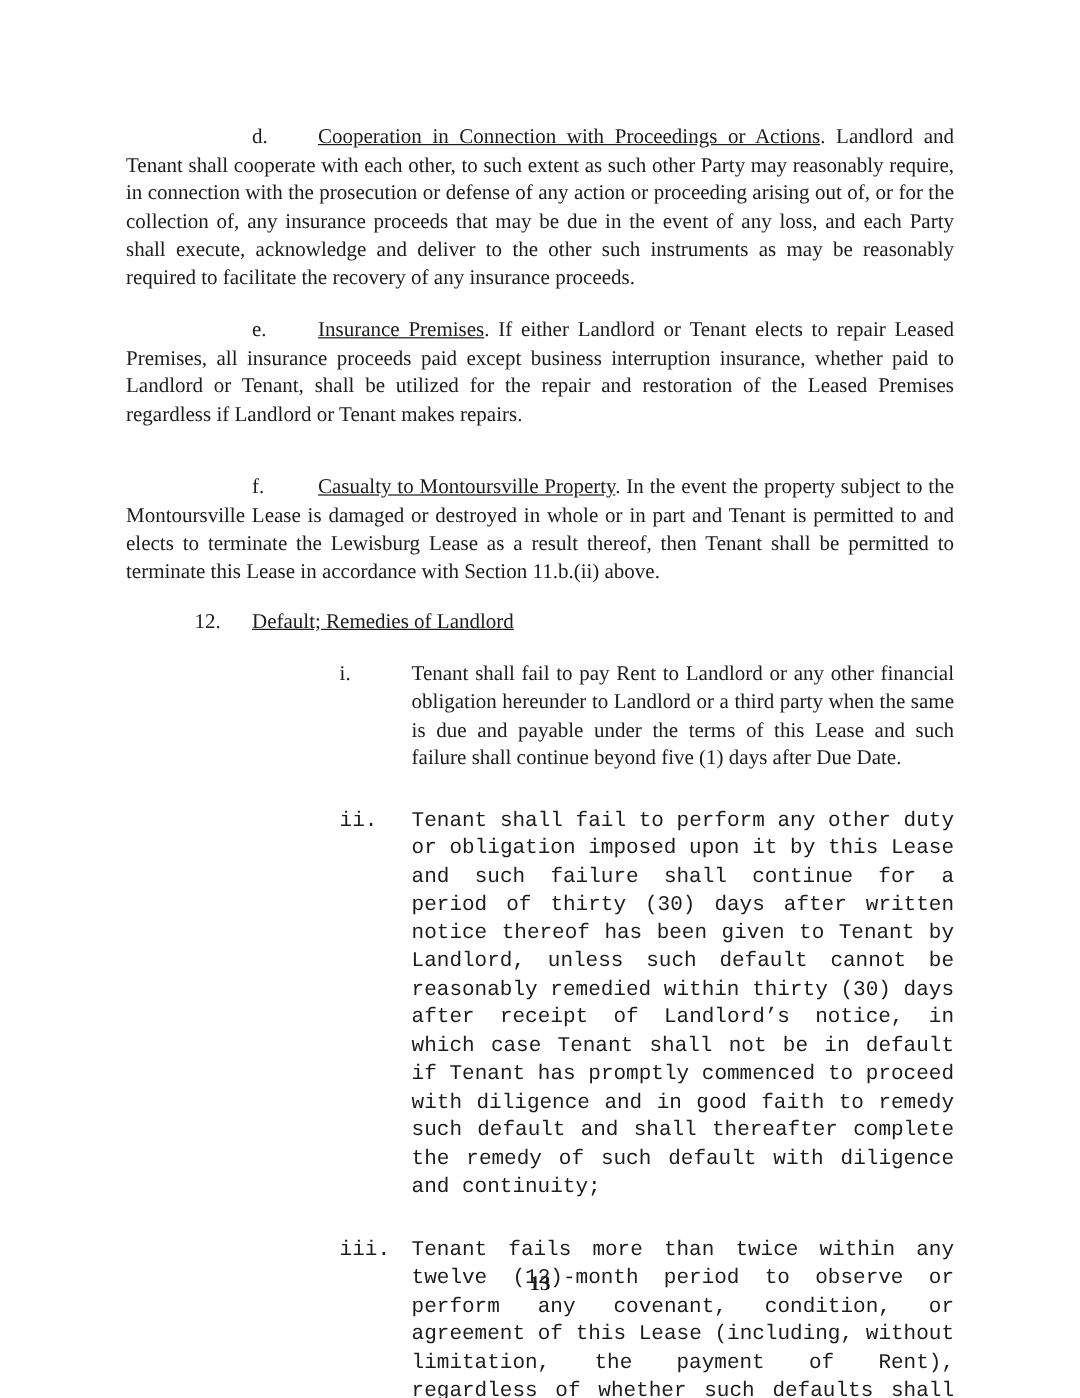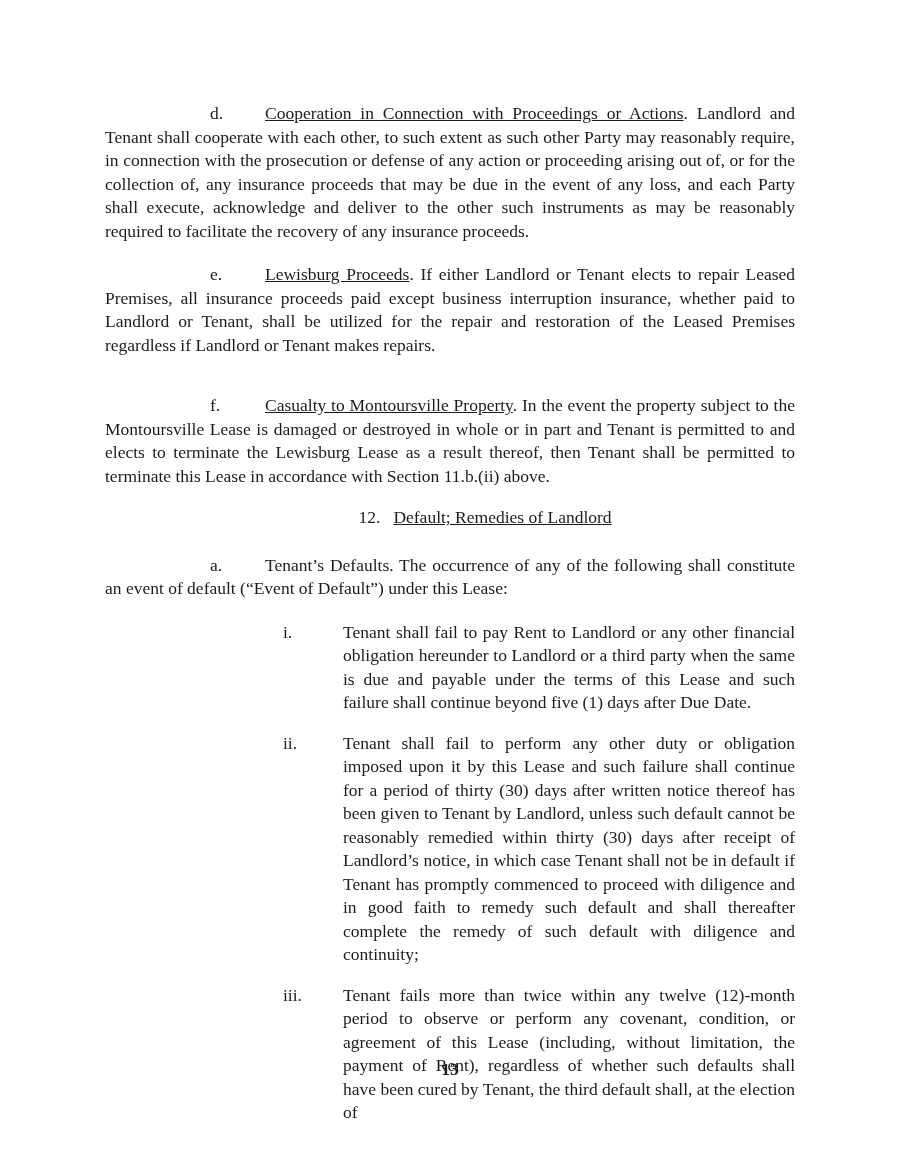--- a/index.html
+++ b/index.html
@@ -16,52 +16,51 @@
     line-height: 23.5px;
     color: #1c1c1c;
     overflow: hidden;
   }
   p { margin: 0; text-align: justify; }
   
   .para { text-indent: 105px; }
   .plabel { display: inline-block; width: 55px; text-indent: 0; }
   .u { text-decoration: underline; }
   
-  .sec-heading { text-indent: 57px; text-align: center; margin-top: 18px; }
+  .sec-heading { text-indent: 57px; text-align: left; margin-top: 18px; }
   .snum { display: inline-block; width: 48px; text-indent: 0; }
   
   .li { position: relative; margin-left: 238px; width: 452px; text-align: justify; }
   .marker { position: absolute; left: -60px; top: 0; }
   .mt20 { margin-top: 20px; }
   .mt19 { margin-top: 37px; }
   .mt24 { margin-top: 24px; }
-  .mt17 { margin-top: 17px; }
+  .mt17 { margin-top: 29px; font-family: Liberation Mono, monospace; }
   .footer {
     position: absolute;
     left: 0;
     top: 1058px;
     width: 900px;
     text-align: center;
     font-weight: bold;
   }
 </style>
 </head>
 <body>
 
 <div class="page">
 
   <p class="para"><span class="plabel">d.</span><span class="u">Cooperation in Connection with Proceedings or Actions</span><span>. Landlord and Tenant shall cooperate with each other, to such extent as such other Party may reasonably require, in connection with the prosecution or defense of any action or proceeding arising out of, or for the collection of, any insurance proceeds that may be due in the event of any loss, and each Party shall execute, acknowledge and deliver to the other such instruments as may be reasonably required to facilitate the recovery of any insurance proceeds.</span></p>
 
-  <p class="para mt20"><span class="plabel">e.</span><span class="u">Lewisburg Proceeds</span><span>. If either Landlord or Tenant elects to repair Leased Premises, all insurance proceeds paid except business interruption insurance, whether paid to Landlord or Tenant, shall be utilized for the repair and restoration of the Leased Premises regardless if Landlord or Tenant makes repairs.</span></p>
+  <p class="para mt20"><span class="plabel">e.</span><span class="u">Insurance Premises</span><span>. If either Landlord or Tenant elects to repair Leased Premises, all insurance proceeds paid except business interruption insurance, whether paid to Landlord or Tenant, shall be utilized for the repair and restoration of the Leased Premises regardless if Landlord or Tenant makes repairs.</span></p>
 
   <p class="para mt19"><span class="plabel">f.</span><span class="u">Casualty to Montoursville Property</span><span>. In the event the property subject to the Montoursville Lease is damaged or destroyed in whole or in part and Tenant is permitted to and elects to terminate the Lewisburg Lease as a result thereof, then Tenant shall be permitted to terminate this Lease in accordance with Section 11.b.(ii) above.</span></p>
 
   <p class="sec-heading"><span class="snum">12.</span><span class="u">Default; Remedies of Landlord</span></p>
 
-  <p class="para mt24"><span class="plabel">a.</span><span>Tenant’s Defaults. The occurrence of any of the following shall constitute an event of default (“Event of Default”) under this Lease:</span></p>
 
   <p class="li mt20"><span class="marker">i.</span><span>Tenant shall fail to pay Rent to Landlord or any other financial obligation hereunder to Landlord or a third party when the same is due and payable under the terms of this Lease and such failure shall continue beyond five (1) days after Due Date.</span></p>
 
   <p class="li mt17"><span class="marker">ii.</span><span>Tenant shall fail to perform any other duty or obligation imposed upon it by this Lease and such failure shall continue for a period of thirty (30) days after written notice thereof has been given to Tenant by Landlord, unless such default cannot be reasonably remedied within thirty (30) days after receipt of Landlord’s notice, in which case Tenant shall not be in default if Tenant has promptly commenced to proceed with diligence and in good faith to remedy such default and shall thereafter complete the remedy of such default with diligence and continuity;</span></p>
 
   <p class="li mt17"><span class="marker">iii.</span><span>Tenant fails more than twice within any twelve (12)-month period to observe or perform any covenant, condition, or agreement of this Lease (including, without limitation, the payment of Rent), regardless of whether such defaults shall have been cured by Tenant, the third default shall, at the election of</span></p>
 
   <div class="footer">13</div>
 
 </div>

